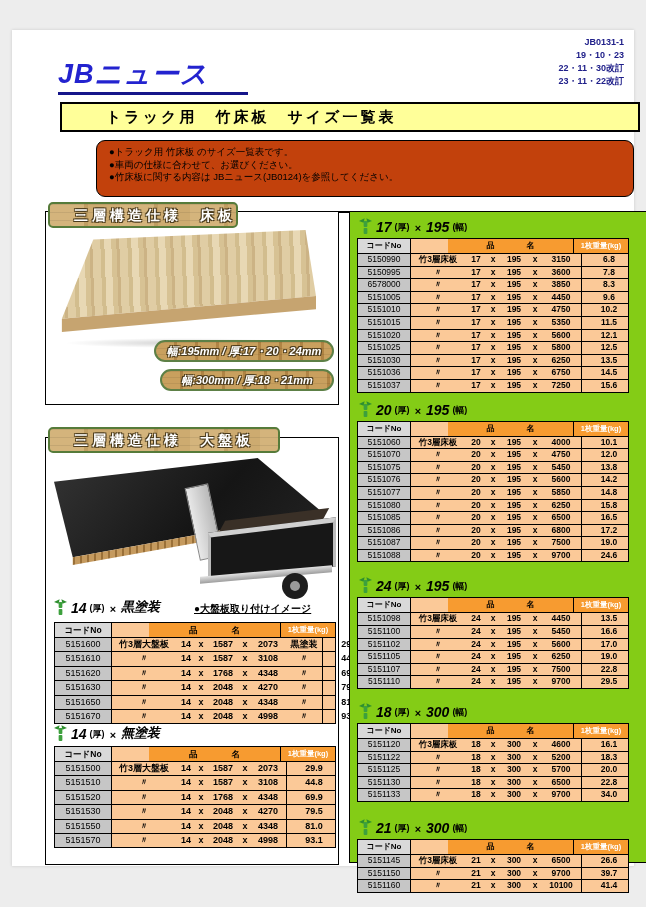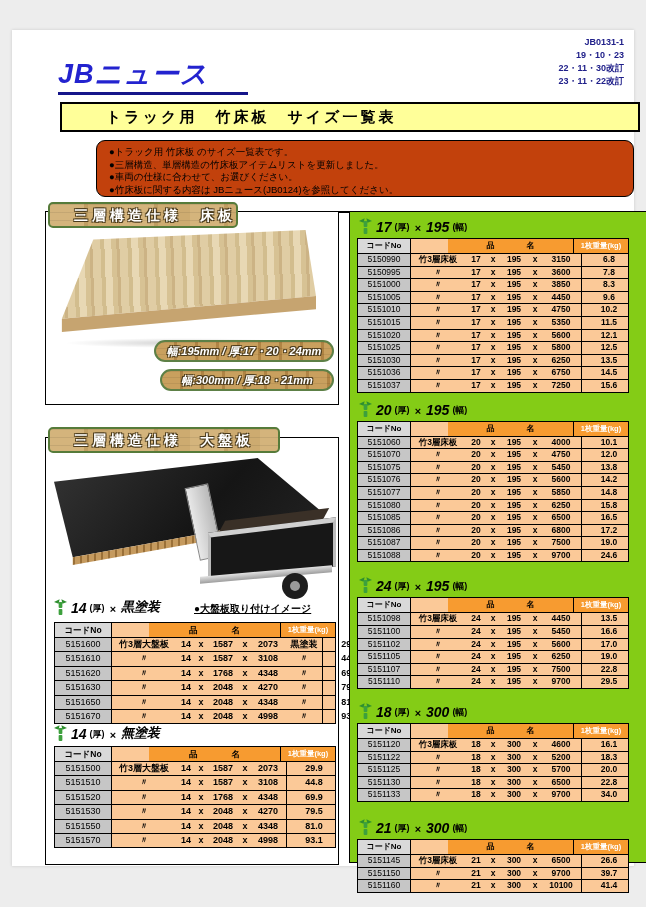--- a/index.html
+++ b/index.html
@@ -147,21 +147,20 @@
   <div class="docinfo">
     <div>JB0131-1</div>
     <div>19・10・23</div>
     <div>22・11・30改訂</div>
     <div>23・11・22改訂</div>
   </div>
   <div class="title-bar">トラック用　竹床板　サイズ一覧表</div>
 
   <div class="info-box">
     <div>●トラック用 竹床板 のサイズ一覧表です。</div>
-    <div>●三層構造、単層構造の竹床板アイテムリストを更新しました。</div>
     <div>●車両の仕様に合わせて、お選びください。</div>
     <div>●竹床板に関する内容は JBニュース(JB0124)を参照してください。</div>
   </div>
 
   <div class="hline"></div>
   <div class="boxL1"></div>
   <div class="boxL2"></div>
 
   <div class="banner banner1">三層構造仕様　床板</div>
   <div class="board-photo">
@@ -416,21 +415,21 @@
             <div class="pname">〃</div>
             <div class="dv d1">17</div>
             <div class="sep">x</div>
             <div class="dv d2">195</div>
             <div class="sep">x</div>
             <div class="dv d3">3600</div>
           </div>
           <div class="c-wt">7.8</div>
         </div>
         <div class="trow">
-          <div class="c-code">5151000</div>
+          <div class="c-code">6578000</div>
           <div class="c-name">
             <div class="pname">〃</div>
             <div class="dv d1">17</div>
             <div class="sep">x</div>
             <div class="dv d2">195</div>
             <div class="sep">x</div>
             <div class="dv d3">3850</div>
           </div>
           <div class="c-wt">8.3</div>
         </div>

